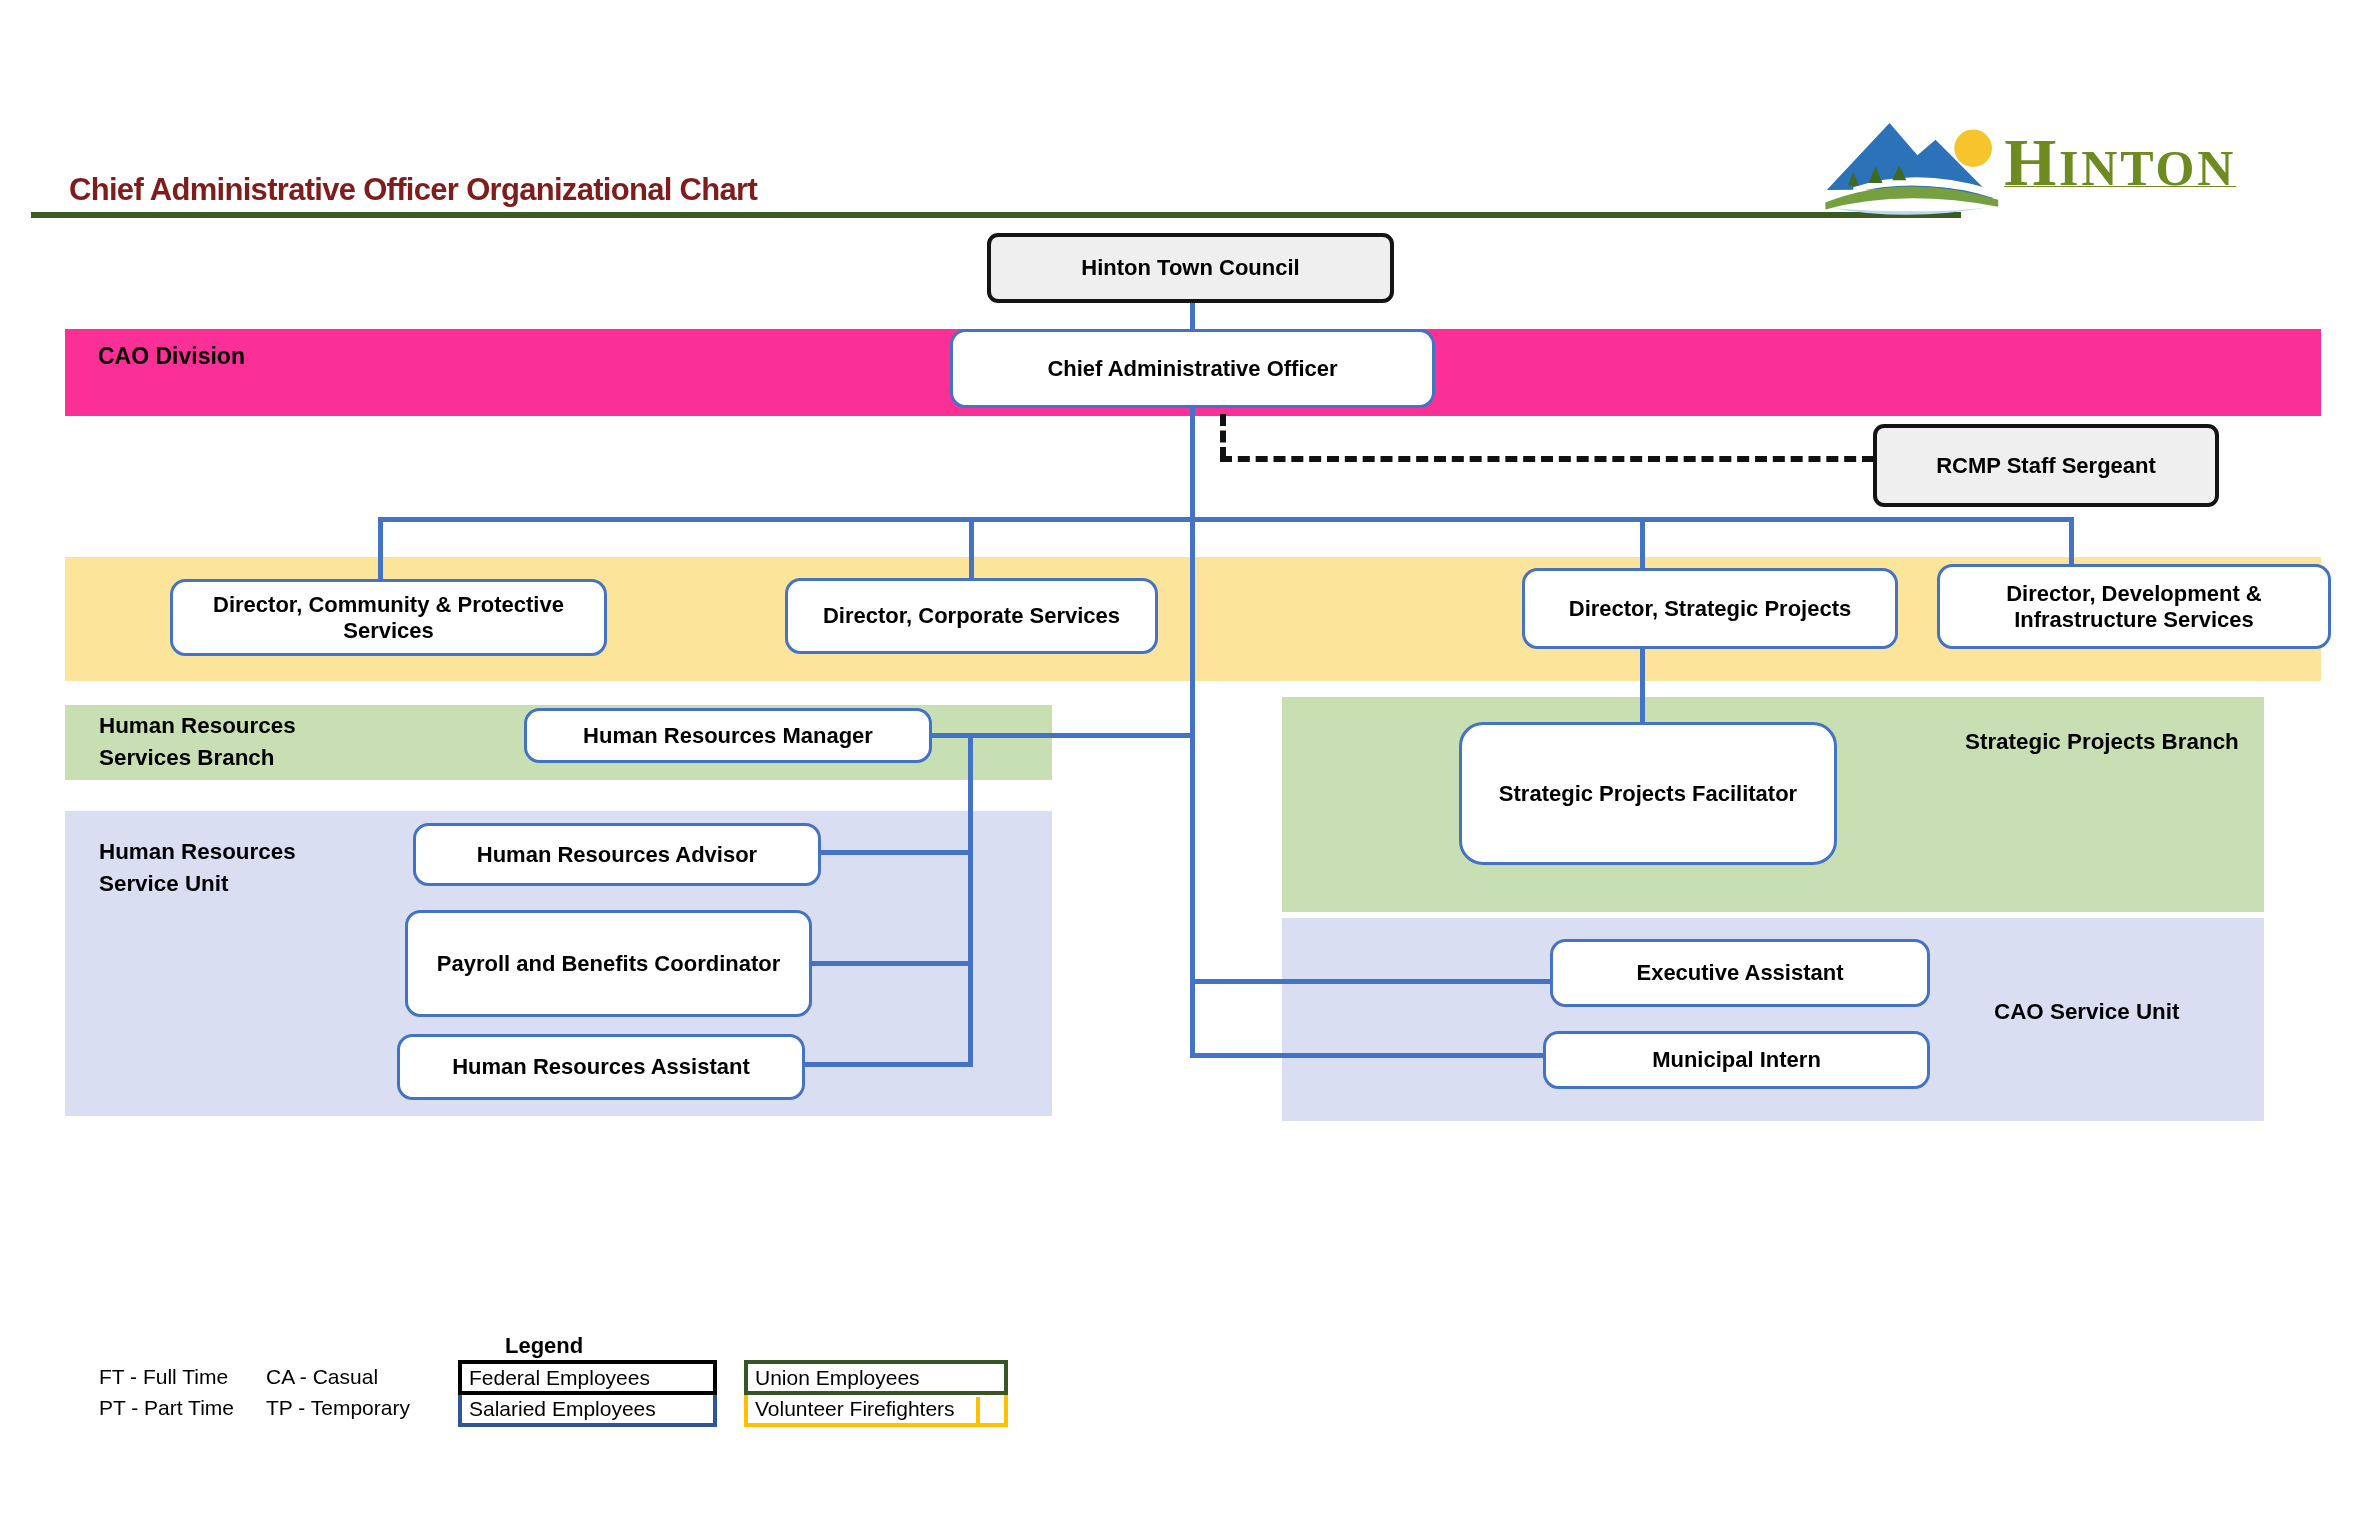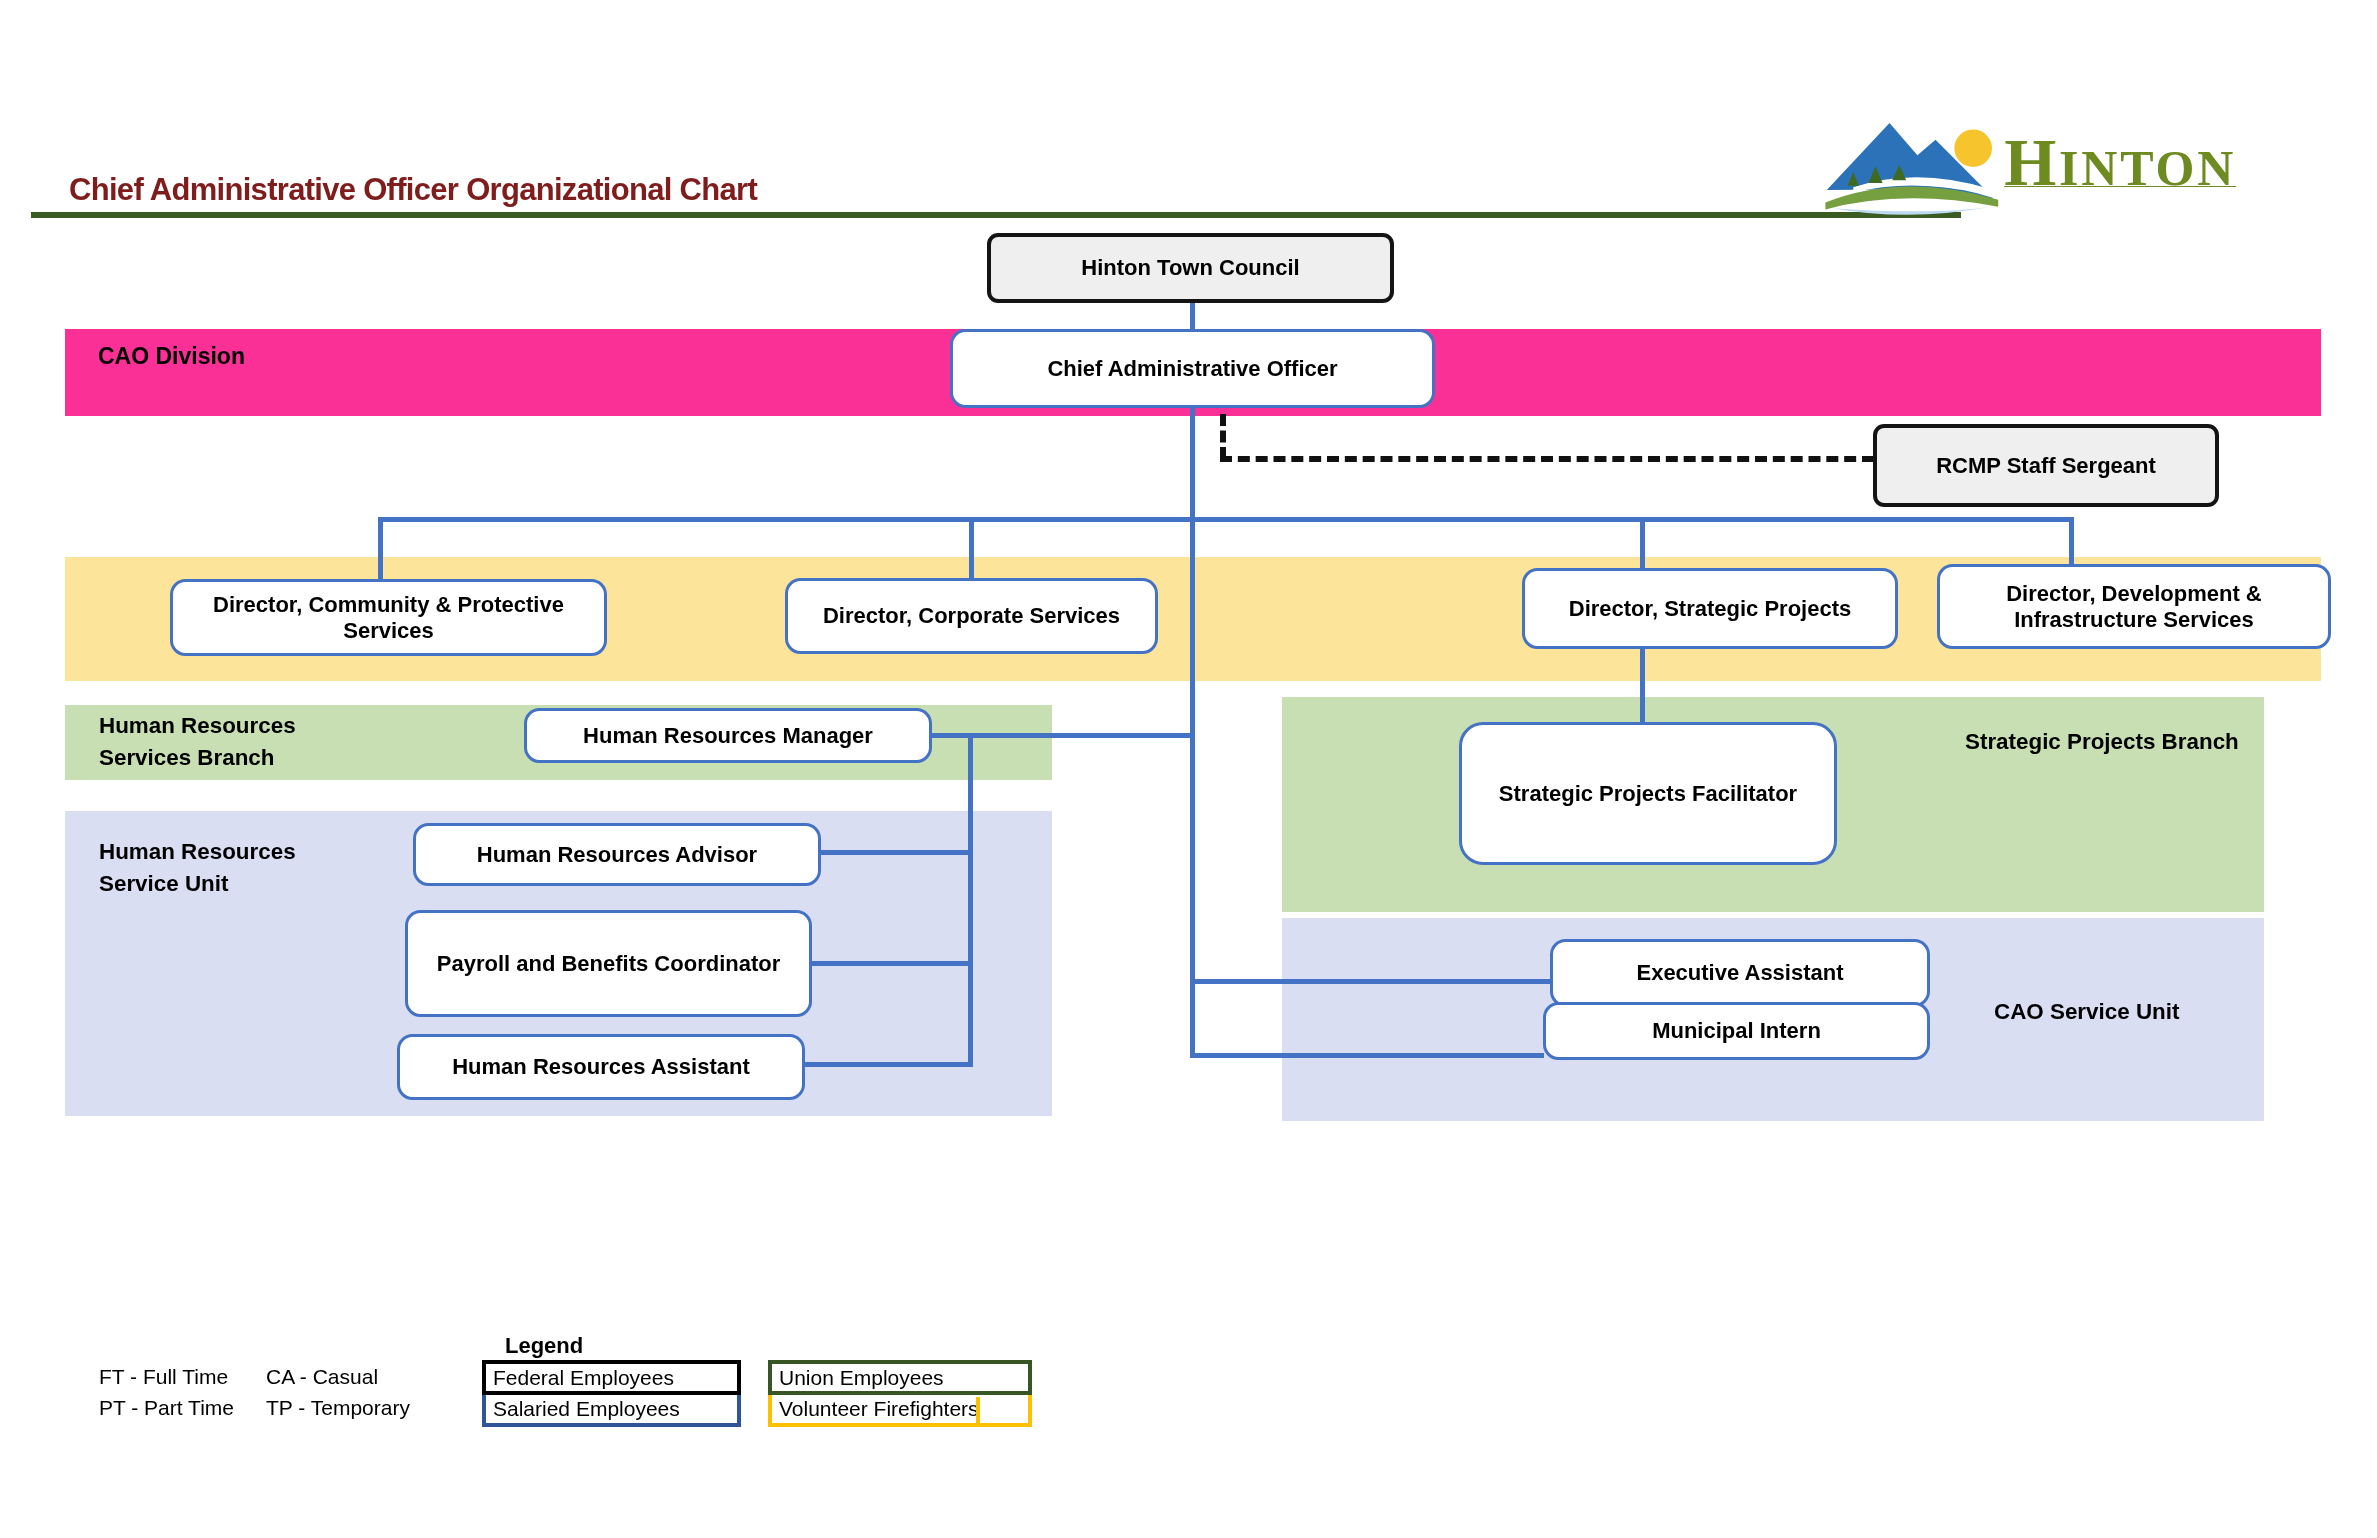--- a/index.html
+++ b/index.html
@@ -31,21 +31,21 @@
   
   .node{position:absolute;background:#ffffff;border:3.5px solid #4472c4;border-radius:15.4px;
         display:flex;align-items:center;justify-content:center;text-align:center;
         font-weight:bold;font-size:22px;color:#000;padding:2.8px 12.6px;box-sizing:border-box;z-index:3;}
   .node.gray{background:#efefef;border:4.2px solid #141414;border-radius:11.2px;}
   .node.bigr{border-radius:24px;}
 
   
   .legend-title{position:absolute;left:505px;top:1333px;font-size:22px;font-weight:bold;z-index:3;text-align:center;}
   .legrow{position:absolute;background:#ffffff;display:flex;align-items:center;
-          padding-left:7px;font-size:21px;color:#000;box-sizing:border-box;z-index:3;margin-left:24px;}
+          padding-left:7px;font-size:21px;color:#000;box-sizing:border-box;z-index:3;}
   .abbr{position:absolute;font-size:21px;color:#000;z-index:3;white-space:nowrap;}
 </style>
 </head>
 <body>
 
 <div id="canvas">
 
   <div class="page-title">Chief Administrative Officer Organizational Chart</div>
   <div class="title-rule"></div>
 
@@ -104,21 +104,21 @@
   <div class="node" style="left:170px;top:579px;width:437px;height:77px;">Director, Community &amp; Protective Services</div>
   <div class="node" style="left:785px;top:578px;width:373px;height:76px;">Director, Corporate Services</div>
   <div class="node" style="left:1474px;top:568px;width:376px;height:81px;margin-left:48px;">Director, Strategic Projects</div>
   <div class="node" style="left:1937px;top:564px;width:394px;height:85px;">Director, Development &amp; Infrastructure Services</div>
   <div class="node" style="left:524px;top:708px;width:408px;height:55px;">Human Resources Manager</div>
   <div class="node bigr" style="left:1459px;top:722px;width:378px;height:143px;">Strategic Projects Facilitator</div>
   <div class="node" style="left:413px;top:823px;width:408px;height:63px;">Human Resources Advisor</div>
   <div class="node" style="left:405px;top:910px;width:407px;height:107px;">Payroll and Benefits Coordinator</div>
   <div class="node" style="left:397px;top:1034px;width:408px;height:66px;">Human Resources Assistant</div>
   <div class="node" style="left:1550px;top:939px;width:380px;height:68px;">Executive Assistant</div>
-  <div class="node" style="left:1543px;top:1002px;width:387px;height:58px;">Municipal Intern</div>
+  <div class="node" style="left:1543px;top:1031px;width:387px;height:58px;">Municipal Intern</div>
 
   <div class="legend-title">Legend</div>
 
   <div class="abbr" style="left:99px;top:1365px;">FT - Full Time</div>
   <div class="abbr" style="left:266px;top:1365px;">CA - Casual</div>
   <div class="abbr" style="left:99px;top:1396px;">PT - Part Time</div>
   <div class="abbr" style="left:266px;top:1396px;">TP - Temporary</div>
 
   <div class="legrow" style="left:458px;top:1360px;width:259px;height:35px;border:4.9px solid #000000;">Federal Employees</div>
   <div class="legrow" style="left:458px;top:1395px;width:259px;height:32px;border:4.9px solid #2e5597;border-top:0;">Salaried Employees</div>

